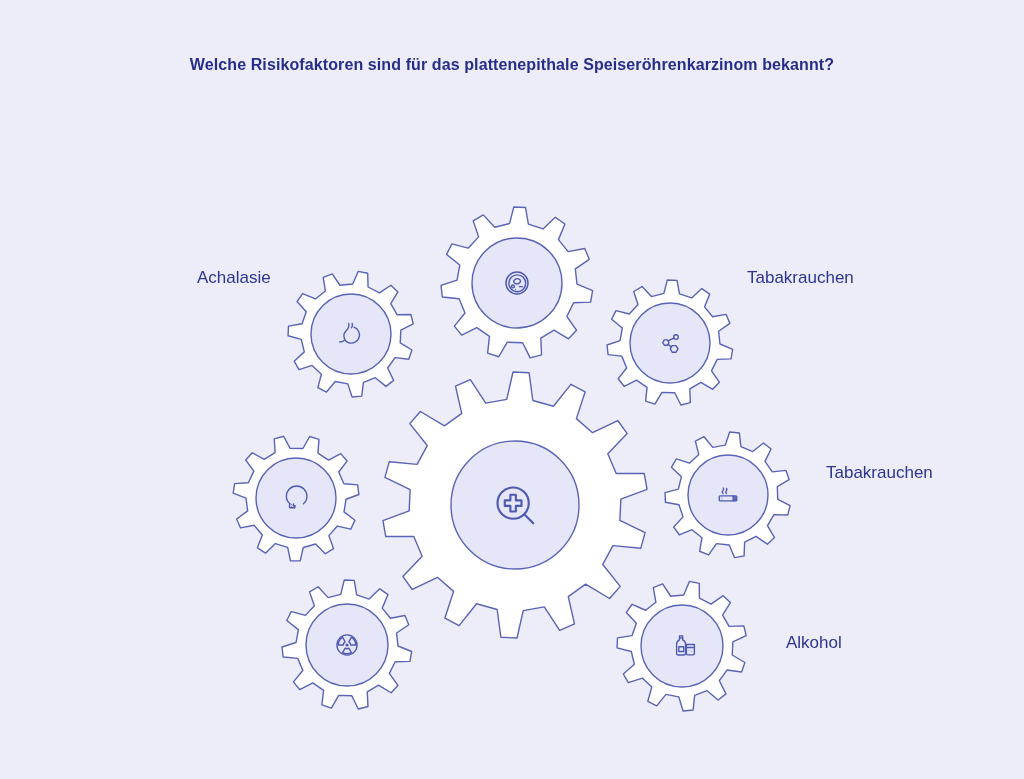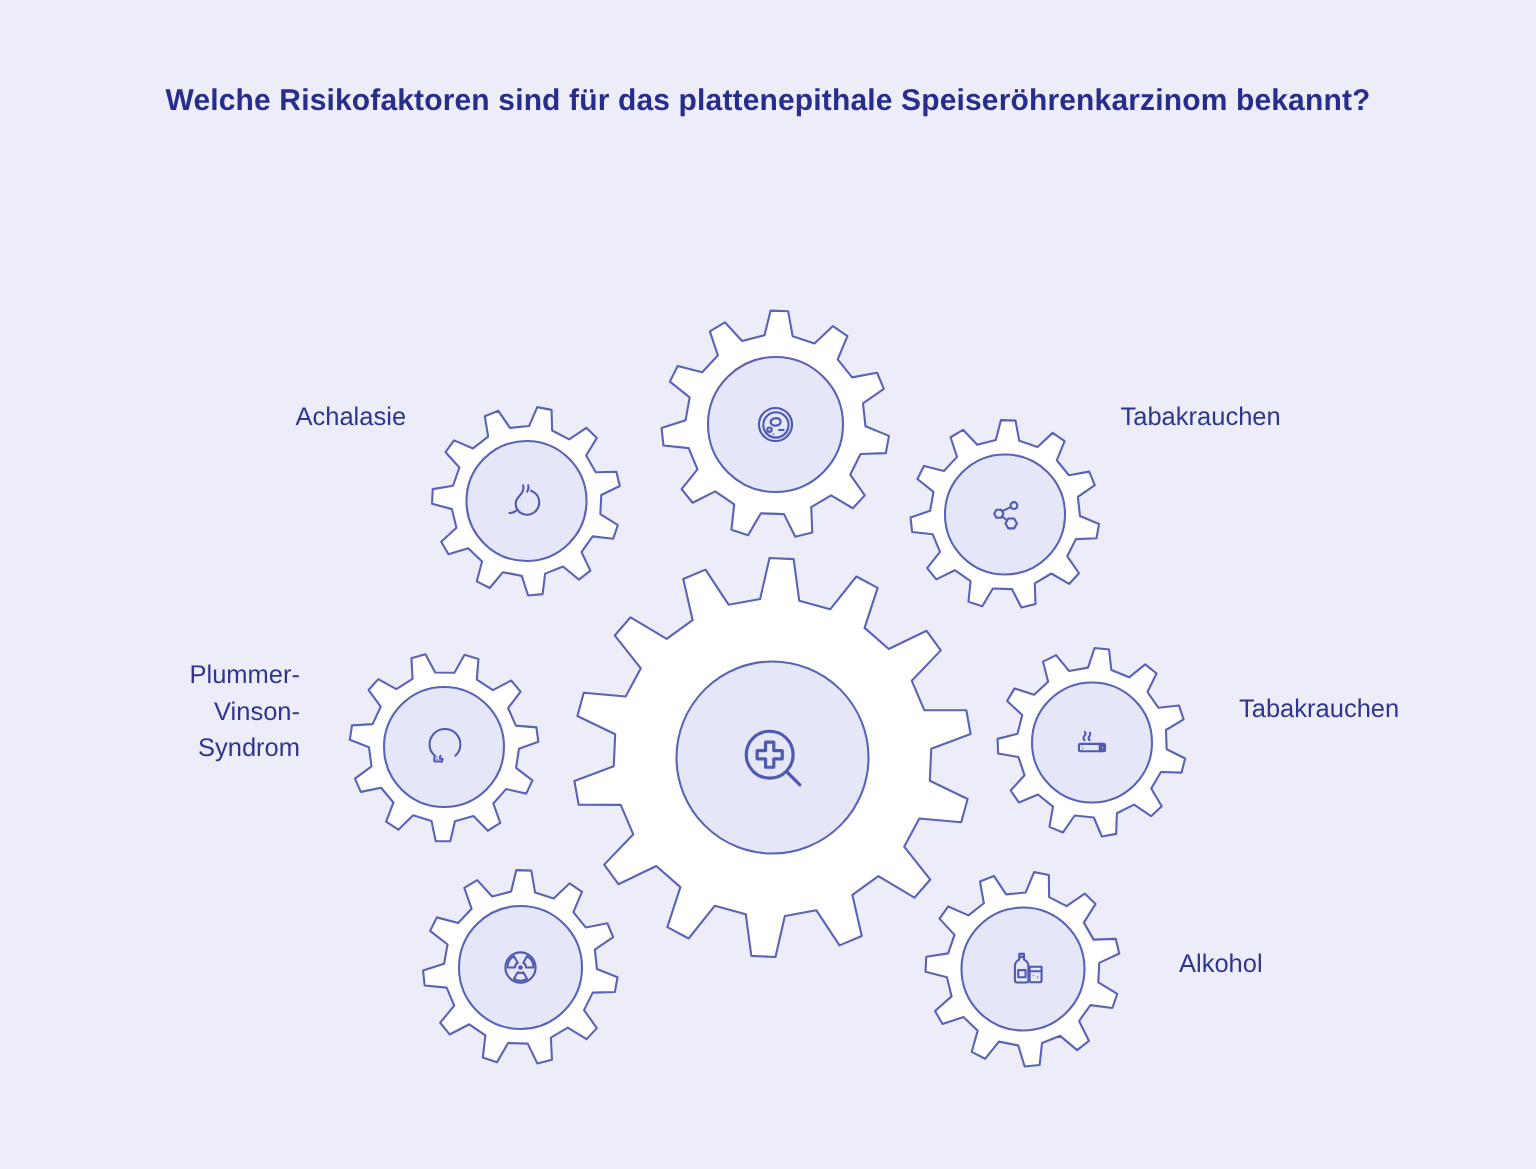--- a/index.html
+++ b/index.html
@@ -7,21 +7,21 @@
     --icon:#4f59b0; --title:#272d8a; --label:#2e3590;
   }
   html,body{margin:0;padding:0;}
   body{
     width:1024px;height:779px;background:var(--bg);
     font-family:"Liberation Sans","DejaVu Sans",sans-serif;overflow:hidden;
   }
   .stage{position:relative;width:1024px;height:779px;}
   .title{
     position:absolute;left:0;right:0;top:56px;text-align:center;
-    font-size:20px;font-weight:700;color:var(--title);letter-spacing:.1px;
+    font-size:16px;font-weight:700;color:var(--title);letter-spacing:.1px;
   }
   .gear{position:absolute;}
   .gear svg{display:block;}
   .gear .icon{
     position:absolute;left:50%;top:50%;transform:translate(-50%,-50%);
     stroke:var(--icon);fill:none;stroke-width:1.5;
     stroke-linecap:round;stroke-linejoin:round;
   }
   .gear .icon.thick{stroke-width:1.7;}
   .gear .icon .dot{fill:var(--icon);stroke:none;}
@@ -147,19 +147,16 @@
       <rect x="20.5" y="24.8" width="5.4" height="5.2"></rect>
       <path d="M28.8 22.3h8.7v9.8c0 .9-.7 1.6-1.6 1.6h-5.5c-.9 0-1.6-.7-1.6-1.6z"></path>
       <path d="M28.8 25.6h8.7"></path>
       <circle class="dot" cx="31.6" cy="28.6" r=".5"></circle>
       <circle class="dot" cx="34.6" cy="29.8" r=".5"></circle>
     </svg>
   </div>
 
   <div class="factor-label ta-l" style="left:197px;top:266px">Achalasie</div>
   <div class="factor-label ta-l" style="left:747px;top:266px">Tabakrauchen</div>
-  <div class="factor-label ta-r" style="right:824px;top:438px">Plummer-
-Vinson-
-Syndrom</div>
   <div class="factor-label ta-l" style="left:826px;top:461px">Tabakrauchen</div>
   <div class="factor-label ta-l" style="left:786px;top:631px">Alkohol</div>
 
 </div>
 
 </body></html>

